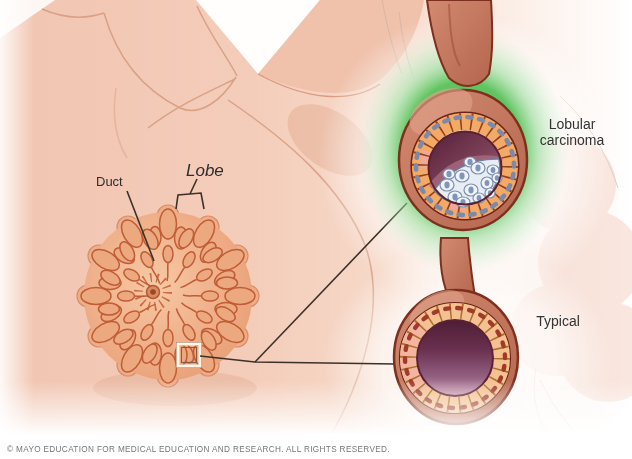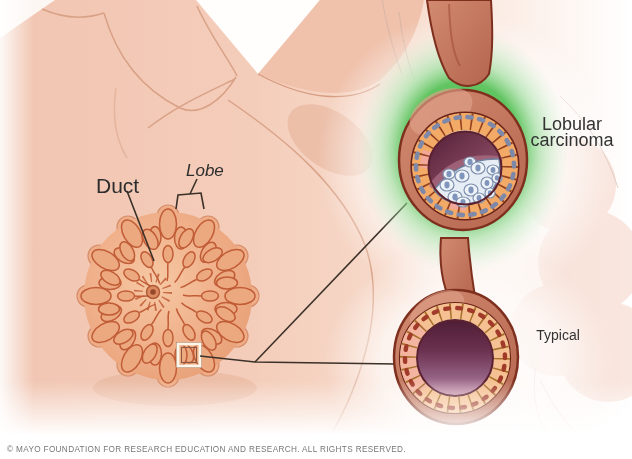--- a/index.html
+++ b/index.html
@@ -3,24 +3,24 @@
 <meta charset="utf-8">
 <style>
   html,body{margin:0;padding:0;background:#fff;}
   .canvas{
     position:relative;width:632px;height:459px;overflow:hidden;background:#ffffff;
     font-family:"Liberation Sans",sans-serif;
   }
   .canvas svg{position:absolute;left:0;top:0;display:block;}
   .lbl{position:absolute;color:#2d2d2d;line-height:1.08;}
   .lbl span{display:block;}
-  .lbl-duct{left:96px;top:175px;font-size:21px;}
+  .lbl-duct{left:96px;top:175px;font-size:13px;}
   .lbl-lobe{left:186px;top:162px;font-size:17px;font-style:italic;}
-  .lbl-lcis{left:522px;top:116px;width:100px;text-align:center;font-size:18px;line-height:16px;color:#333;}
-  .lbl-typical{left:513px;top:327px;width:90px;text-align:center;font-size:14px;line-height:16px;color:#333;}
+  .lbl-lcis{left:522px;top:116px;width:100px;text-align:center;font-size:14px;line-height:16px;color:#333;}
+  .lbl-typical{left:513px;top:313px;width:90px;text-align:center;font-size:14px;line-height:16px;color:#333;}
   .copyright{
     position:absolute;left:7px;top:445px;font-size:8.2px;letter-spacing:.35px;
     color:#777;white-space:nowrap;
   }
 </style>
 </head>
 <body>
 
 <div class="canvas">
 
@@ -321,15 +321,15 @@
 
 <div class="lbl lbl-lcis">
   <span>Lobular</span>
   <span>carcinoma</span>
 </div>
 
 <div class="lbl lbl-typical">
   <span>Typical</span>
 </div>
 
-<div class="copyright">© MAYO FOUNDATION FOR RESEARCH EDUCATION AND RESEARCH. ALL RIGHTS RESERVED.</div>
+<div class="copyright">© MAYO EDUCATION FOR MEDICAL EDUCATION AND RESEARCH. ALL RIGHTS RESERVED.</div>
 
 </div>
 
 </body></html>

